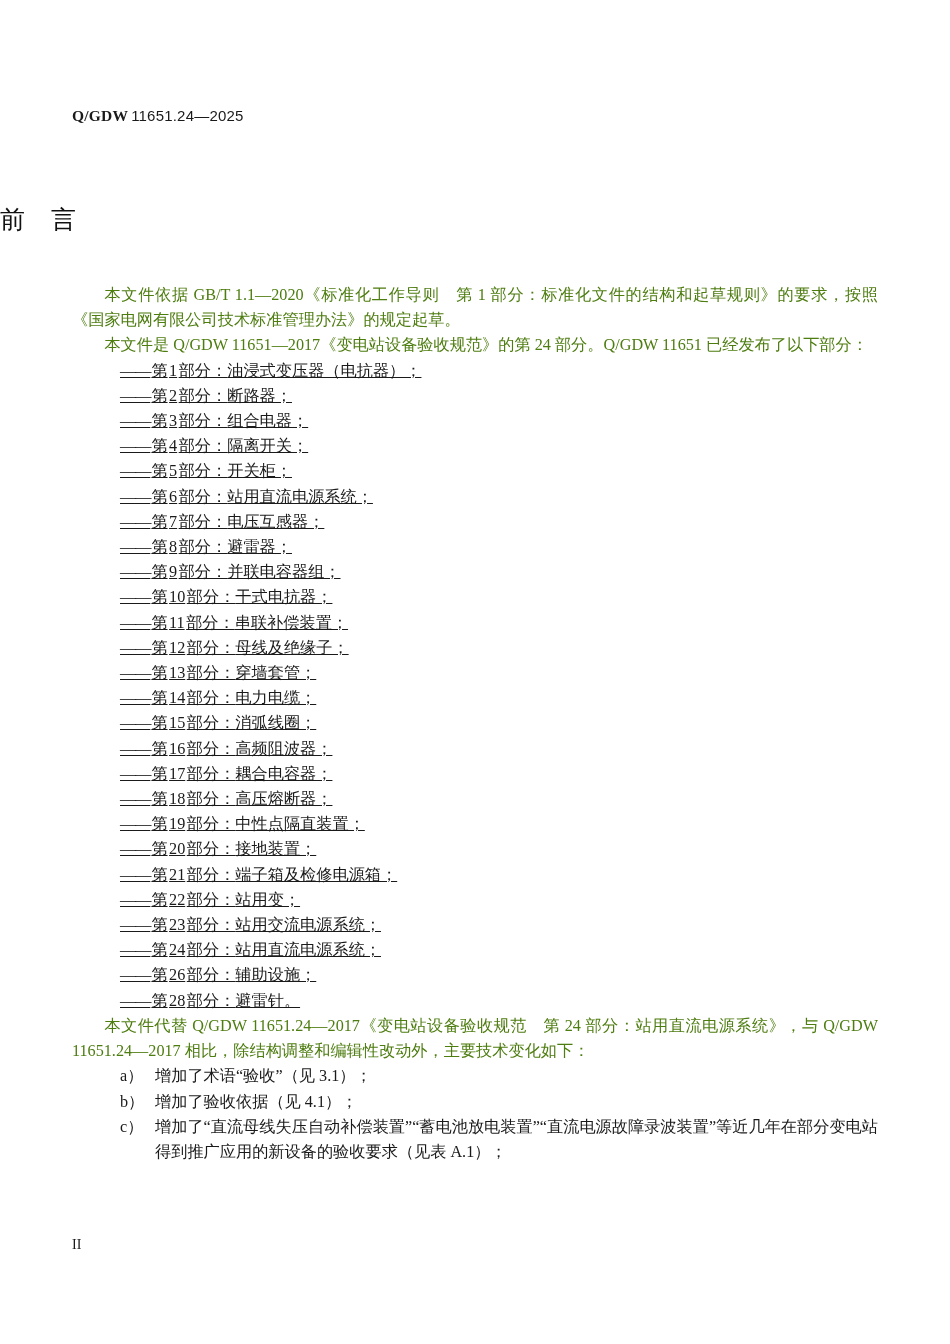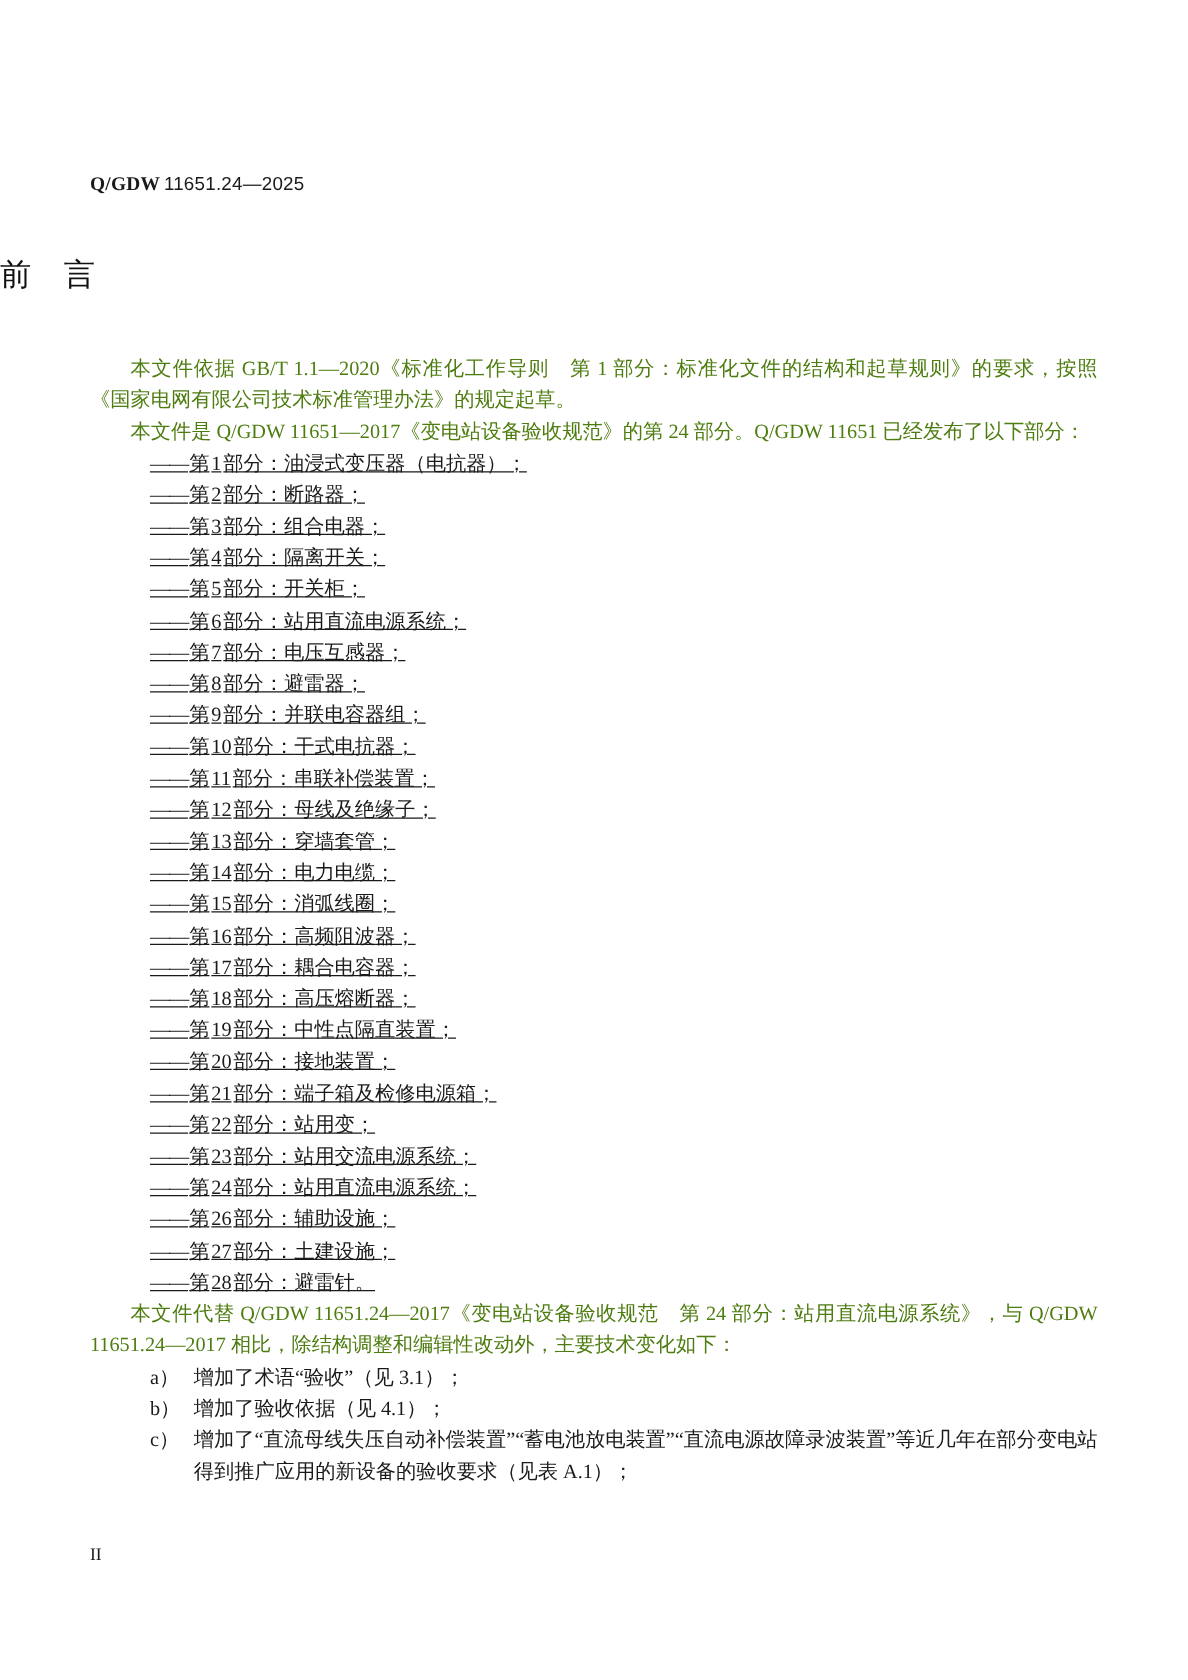--- a/index.html
+++ b/index.html
@@ -21,21 +21,21 @@
     left: 0; top: 0;
     width: 950px;
     height: 1344px;
     background: #ffffff;
   }
 
   
   .doc-header {
     position: absolute;
     left: 72px;
-    top: 140px;
+    top: 108px;
     font-size: 15px;
     letter-spacing: 0.2px;
     white-space: nowrap;
     line-height: 1;
   }
   .doc-header .std-prefix {
     font-family: "Liberation Serif", "DejaVu Serif", serif;
     font-weight: bold;
     font-size: 15.5px;
   }
@@ -178,21 +178,20 @@
         <li><span class="dash">——</span><span>第</span><span class="pnum">16</span><span>部分：</span><span>高频阻波器；</span></li>
         <li><span class="dash">——</span><span>第</span><span class="pnum">17</span><span>部分：</span><span>耦合电容器；</span></li>
         <li><span class="dash">——</span><span>第</span><span class="pnum">18</span><span>部分：</span><span>高压熔断器；</span></li>
         <li><span class="dash">——</span><span>第</span><span class="pnum">19</span><span>部分：</span><span>中性点隔直装置；</span></li>
         <li><span class="dash">——</span><span>第</span><span class="pnum">20</span><span>部分：</span><span>接地装置；</span></li>
         <li><span class="dash">——</span><span>第</span><span class="pnum">21</span><span>部分：</span><span>端子箱及检修电源箱；</span></li>
         <li><span class="dash">——</span><span>第</span><span class="pnum">22</span><span>部分：</span><span>站用变；</span></li>
         <li><span class="dash">——</span><span>第</span><span class="pnum">23</span><span>部分：</span><span>站用交流电源系统；</span></li>
         <li><span class="dash">——</span><span>第</span><span class="pnum">24</span><span>部分：</span><span>站用直流电源系统；</span></li>
         <li><span class="dash">——</span><span>第</span><span class="pnum">26</span><span>部分：</span><span>辅助设施；</span></li>
-        <li><span class="dash">——</span><span>第</span><span class="pnum">27</span><span>部分：</span><span>土建设施；</span></li>
         <li><span class="dash">——</span><span>第</span><span class="pnum">28</span><span>部分：</span><span>避雷针。</span></li>
       </ul>
 
     <p class="para">本文件代替 Q/GDW 11651.24—2017《变电站设备验收规范　第 24 部分：站用直流电源系统》，与 Q/GDW 11651.24—2017 相比，除结构调整和编辑性改动外，主要技术变化如下：</p>
 
     <ol class="alpha-list" id="alpha-list">
         <li><span class="marker">a）</span><span>增加了术语“验收”（见 3.1）；</span></li>
         <li><span class="marker">b）</span><span>增加了验收依据（见 4.1）；</span></li>
         <li><span class="marker">c）</span><span>增加了“直流母线失压自动补偿装置”“蓄电池放电装置”“直流电源故障录波装置”等近几年在部分变电站得到推广应用的新设备的验收要求（见表 A.1）；</span></li>
       </ol>

